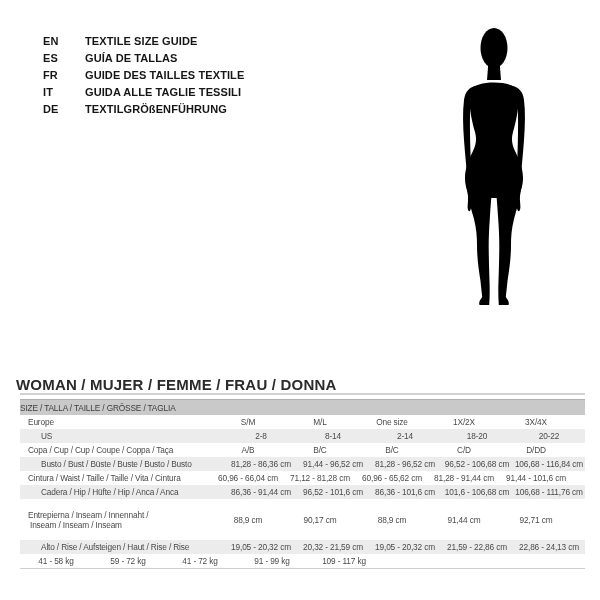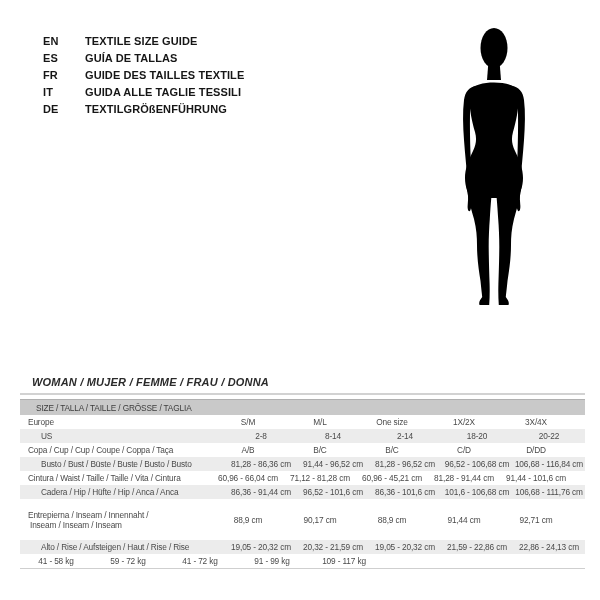--- a/index.html
+++ b/index.html
@@ -19,41 +19,40 @@
     letter-spacing: 0.1px;
   }
   .lang-row { display: flex; height: 17px; align-items: center; gap: 8px; }
   .lang-code { width: 34px; flex: 0 0 34px; }
 
   
   .figure-wrap { position: absolute; left: 460px; top: 28px; width: 70px; height: 282px; }
 
   
   .section-title {
-    position: absolute; left: 32px; top: 376px;
-    font-size: 11px; font-weight: bold; color: #2b2b2b;
+    position: absolute; left: 16px; top: 376px;
+    font-size: 15px; font-weight: bold; color: #2b2b2b;
     letter-spacing: 0.2px;
-    font-style: italic;
   }
   .rule {
     position: absolute; left: 20px; top: 393px;
     width: 565px; height: 1.5px; background: #d2d2d2;
   }
 
   
   .size-table {
     position: absolute; left: 20px; top: 399px; width: 565px;
     font-size: 8.3px; color: #4a4a4a; letter-spacing: -0.15px;
     border-bottom: 1px solid #cfcfcf;
   }
   .thead {
     height: 16px; background: #c9c9c9;
     border-top: 1px solid #b0b0b0;
     display: flex; align-items: center;
-    padding-left: 16px; box-sizing: border-box;
+    padding-left: 0; box-sizing: border-box;
     color: #3d3d3d;
   }
   .trow { display: flex; align-items: center; height: 14px; }
   .trow.shade { background: #ececec; justify-content: flex-end; }
   .trow.tall { height: 41px; }
   .tlabel {
     width: 192px; flex: 0 0 192px;
     padding-left: 8px; box-sizing: border-box;
     white-space: nowrap; overflow: hidden;
   }
@@ -199,21 +198,21 @@
     <div class="tval">91,44 - 96,52 cm</div>
     <div class="tval">81,28 - 96,52 cm</div>
     <div class="tval">96,52 - 106,68 cm</div>
     <div class="tval">106,68 - 116,84 cm</div>
   </div>
 
   <div class="trow">
     <div class="tlabel">Cintura / Waist / Taille / Taille / Vita / Cintura</div>
     <div class="tval">60,96 - 66,04 cm</div>
     <div class="tval">71,12 - 81,28 cm</div>
-    <div class="tval">60,96 - 45,21 cm</div>
+    <div class="tval">60,96 - 65,62 cm</div>
     <div class="tval">81,28 - 91,44 cm</div>
     <div class="tval">91,44 - 101,6 cm</div>
   </div>
 
   <div class="trow shade">
     <div class="tlabel">Cadera / Hip / Hüfte / Hip / Anca / Anca</div>
     <div class="tval">86,36 - 91,44 cm</div>
     <div class="tval">96,52 - 101,6 cm</div>
     <div class="tval">86,36 - 101,6 cm</div>
     <div class="tval">101,6 - 106,68 cm</div>

